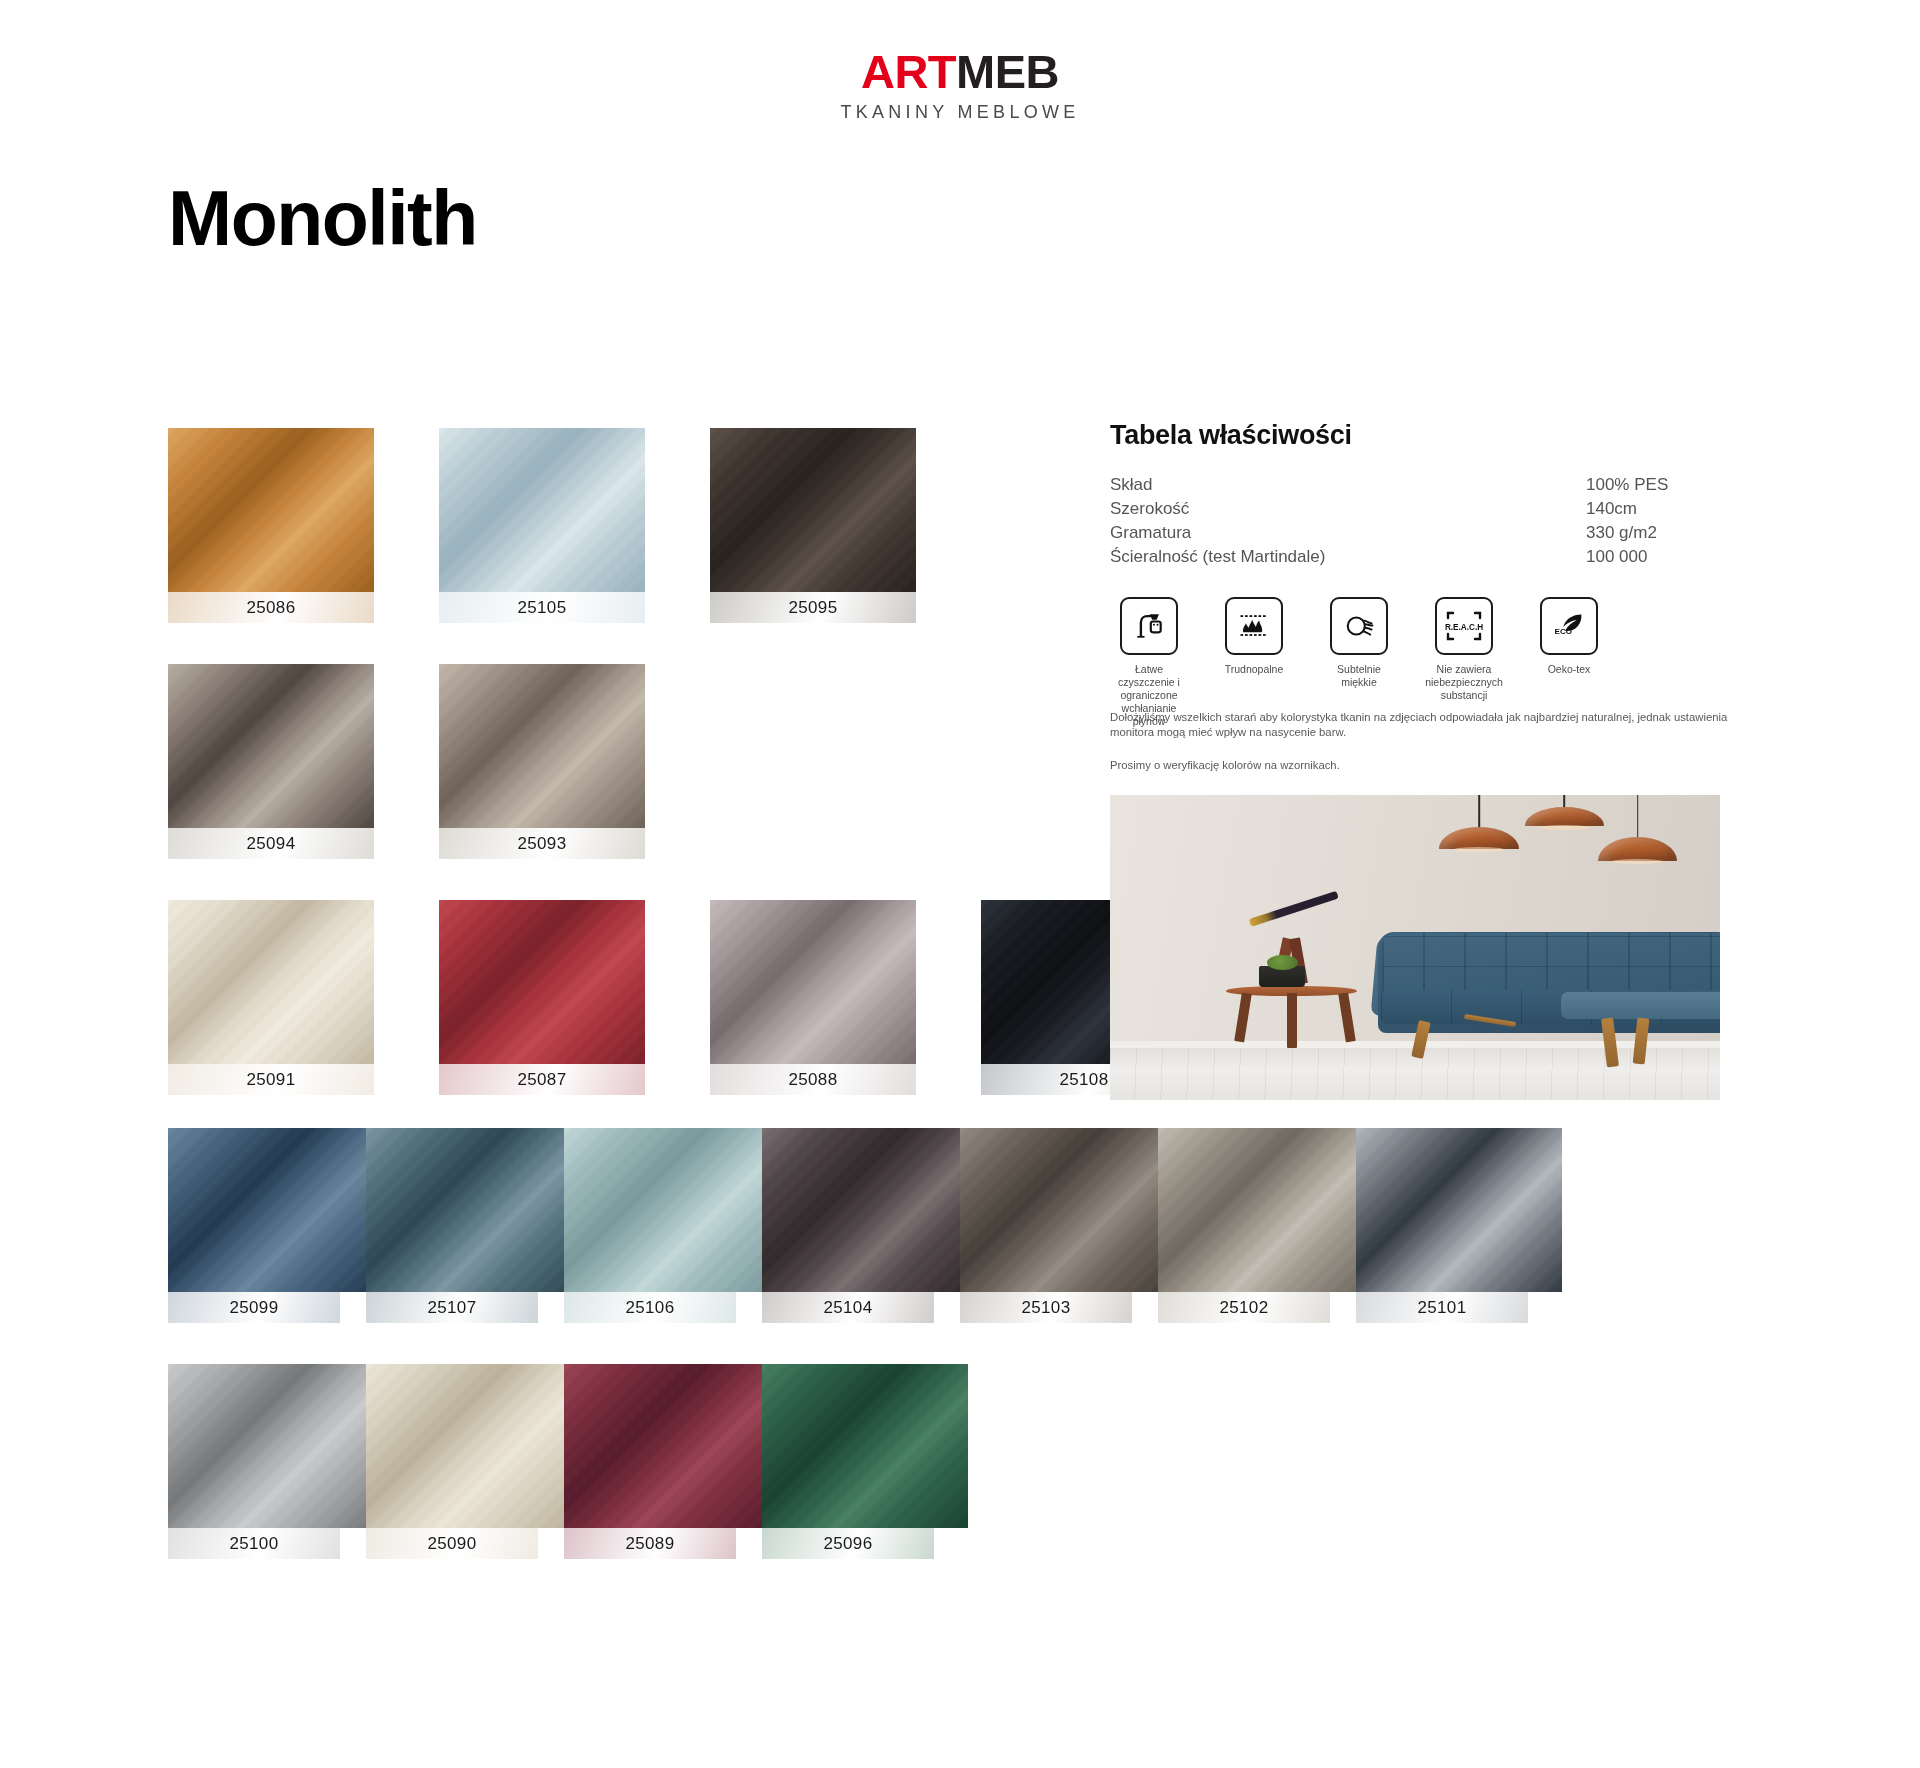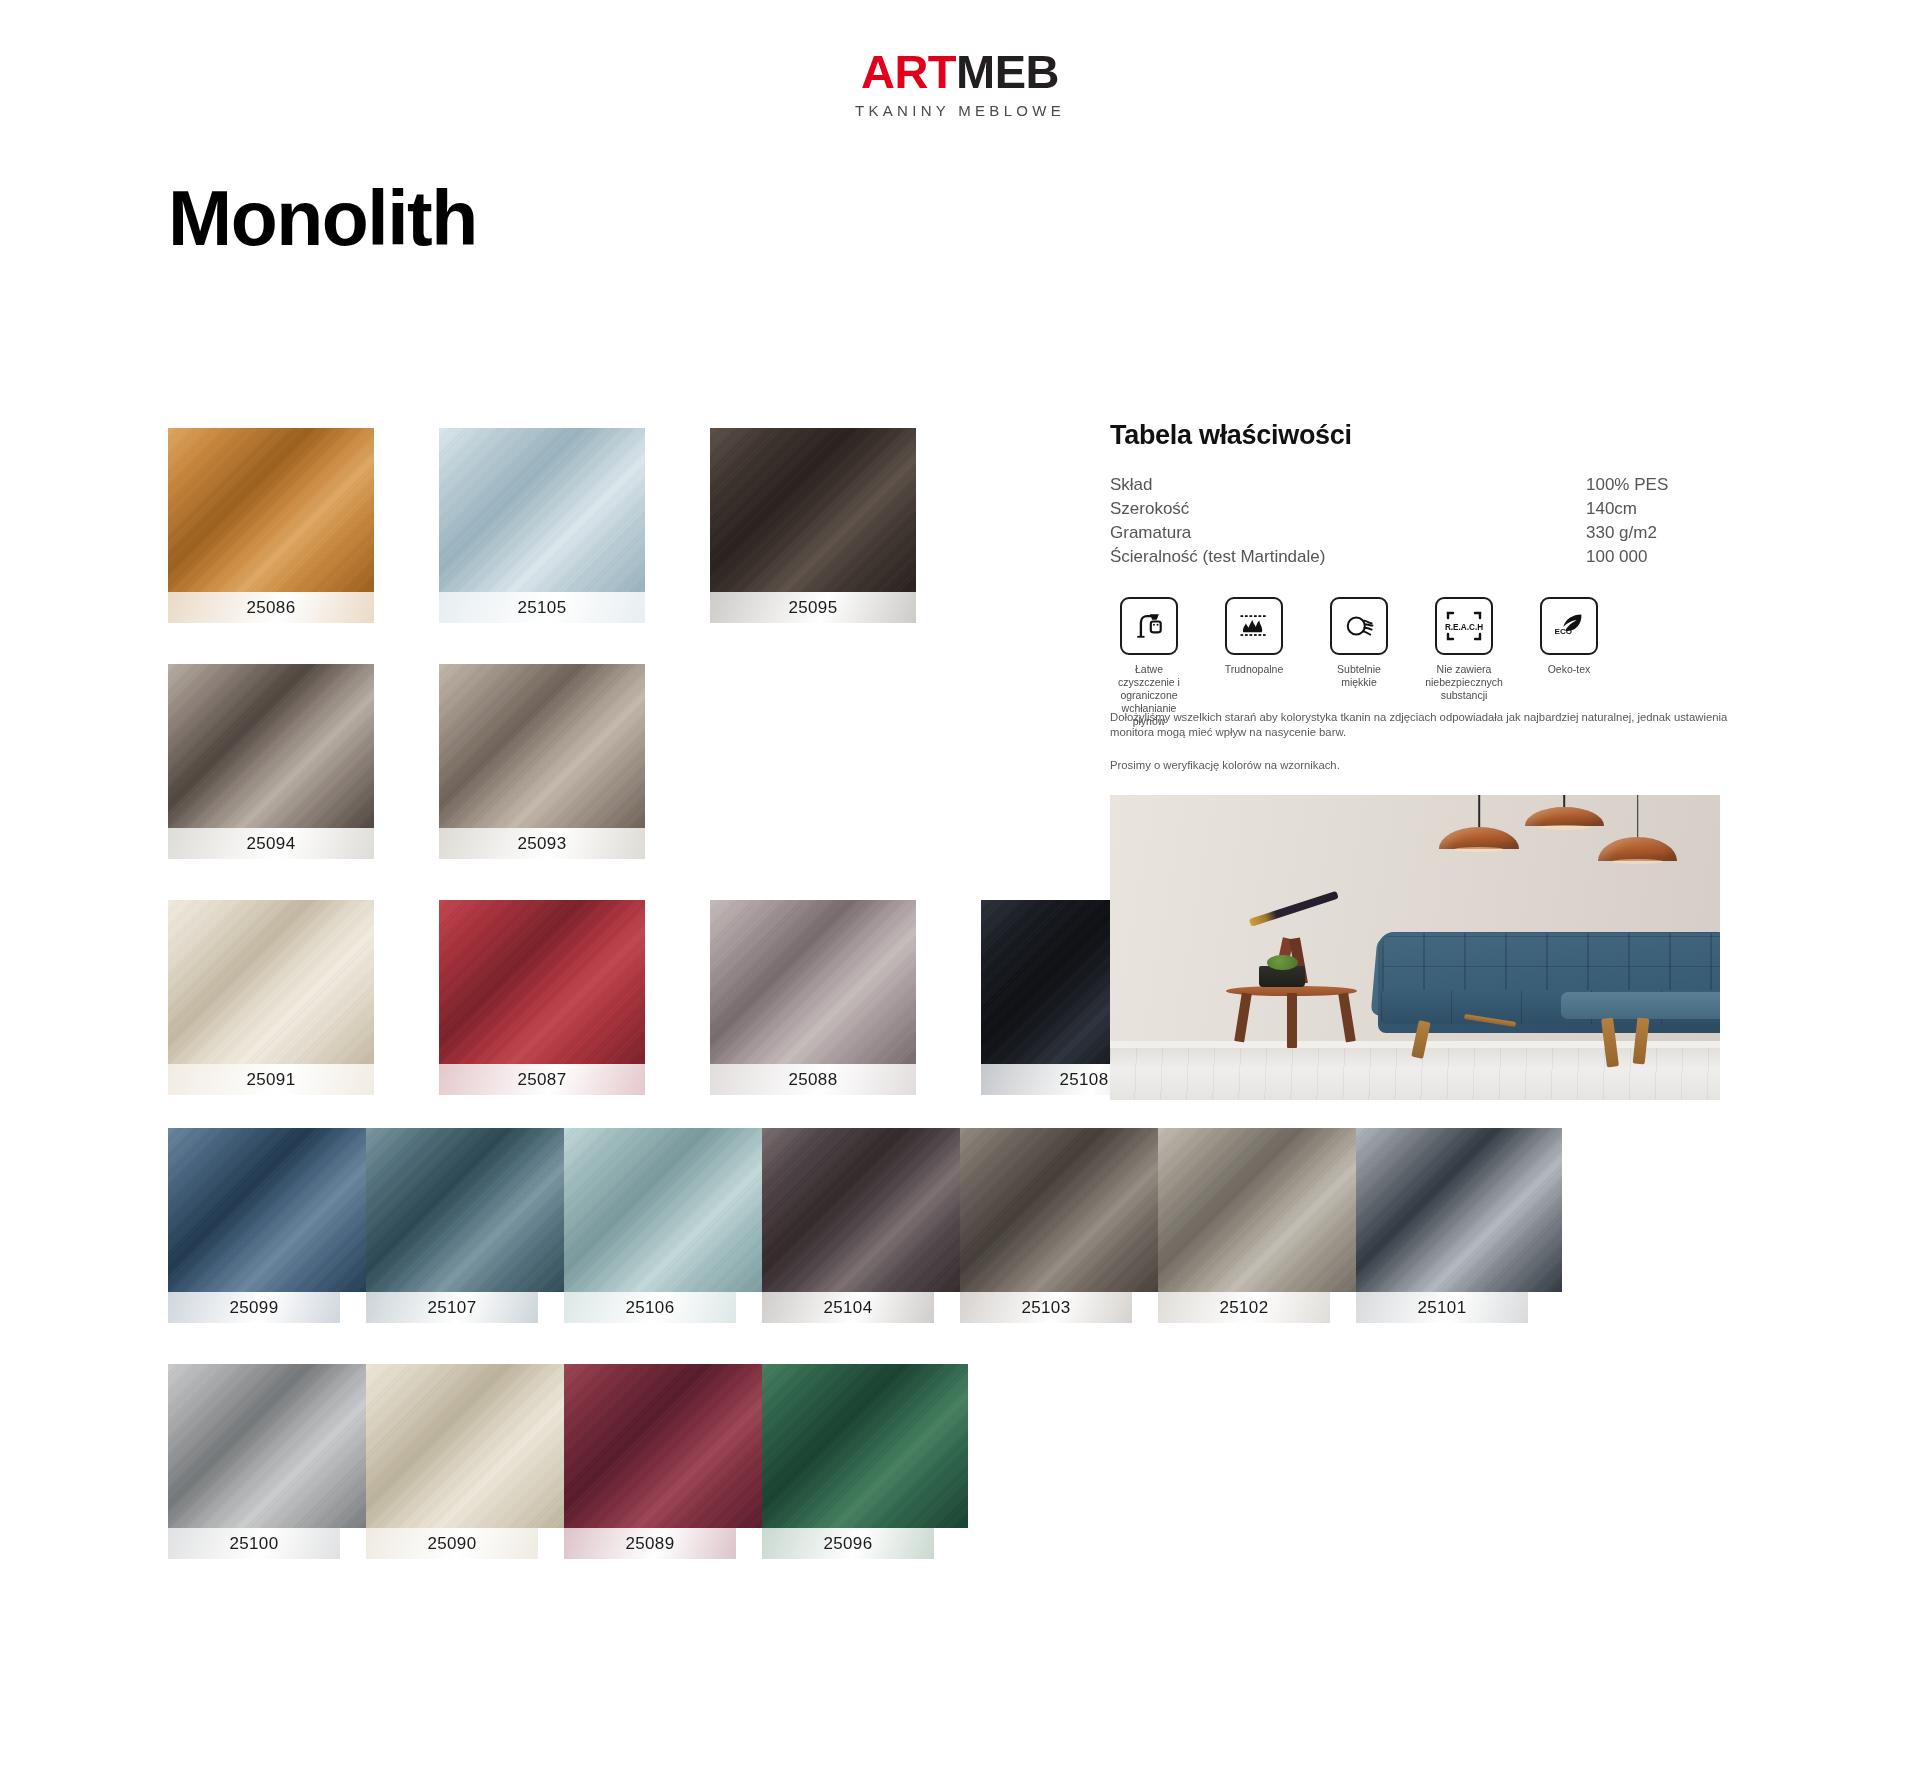--- a/index.html
+++ b/index.html
@@ -22,21 +22,21 @@
   .logo-main {
     font-size: 47px;
     font-weight: 800;
     letter-spacing: -0.5px;
     line-height: 1;
   }
   .logo-art { color: #e2001a; }
   .logo-meb { color: #231f20; }
   .logo-sub {
     margin-top: 7px;
-    font-size: 15px;
+    font-size: 18px;
     letter-spacing: 4.3px;
     color: #4a4a4a;
     font-weight: 400;
   }
 
   
   .page-title {
     position: absolute;
     left: 168px;
     top: 180px;

